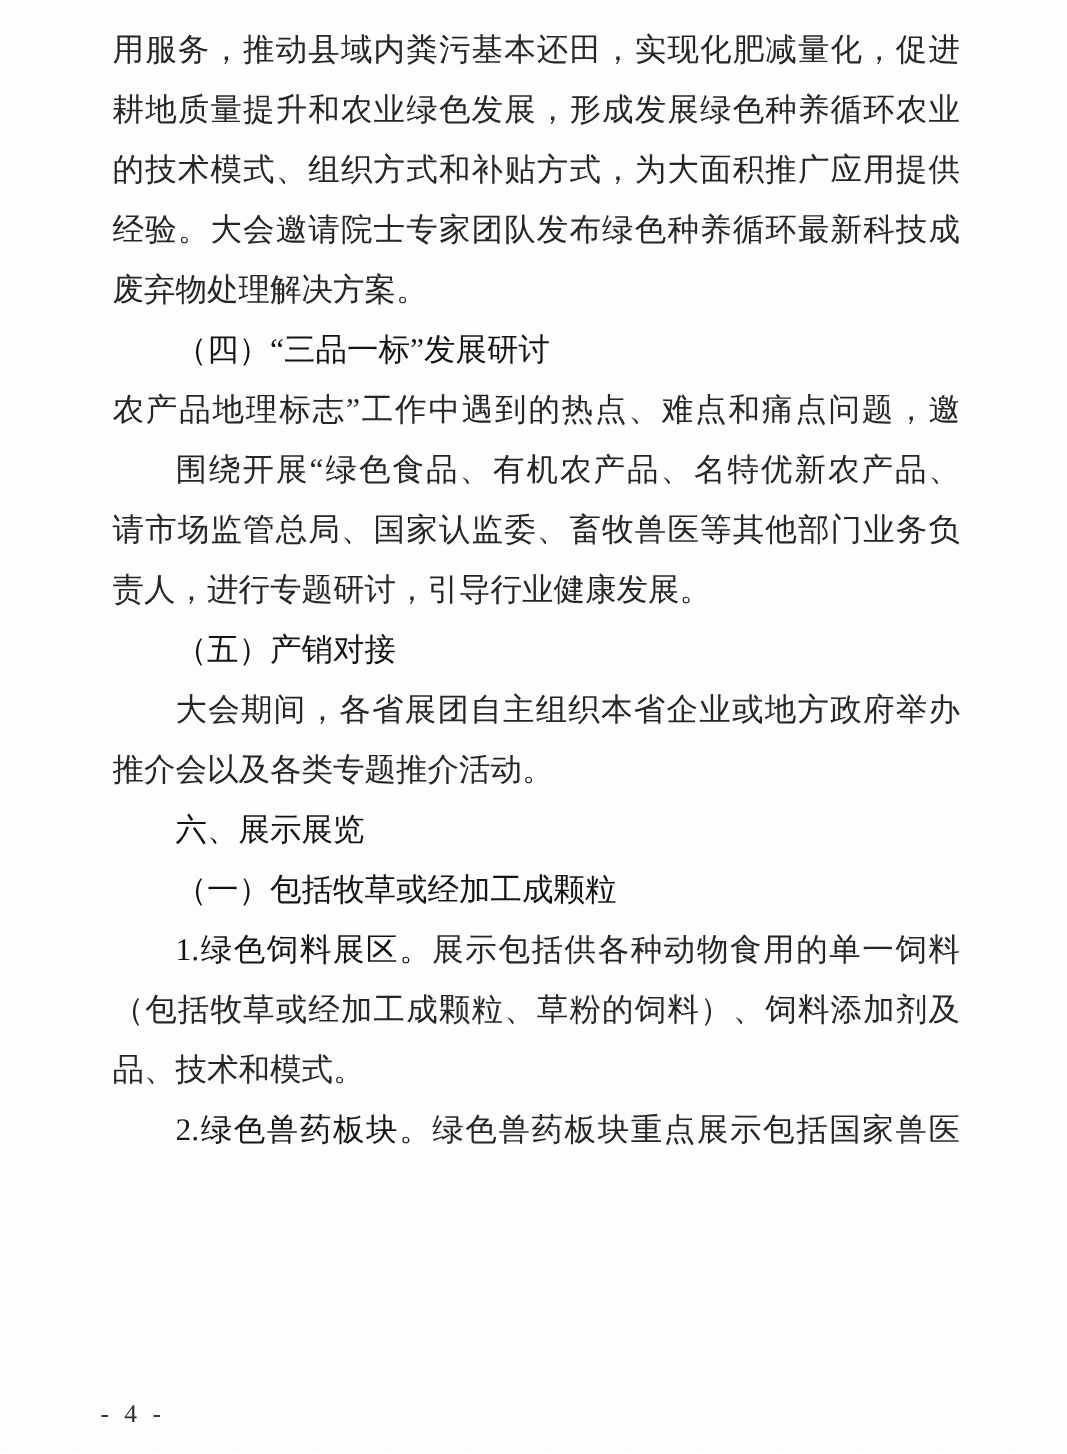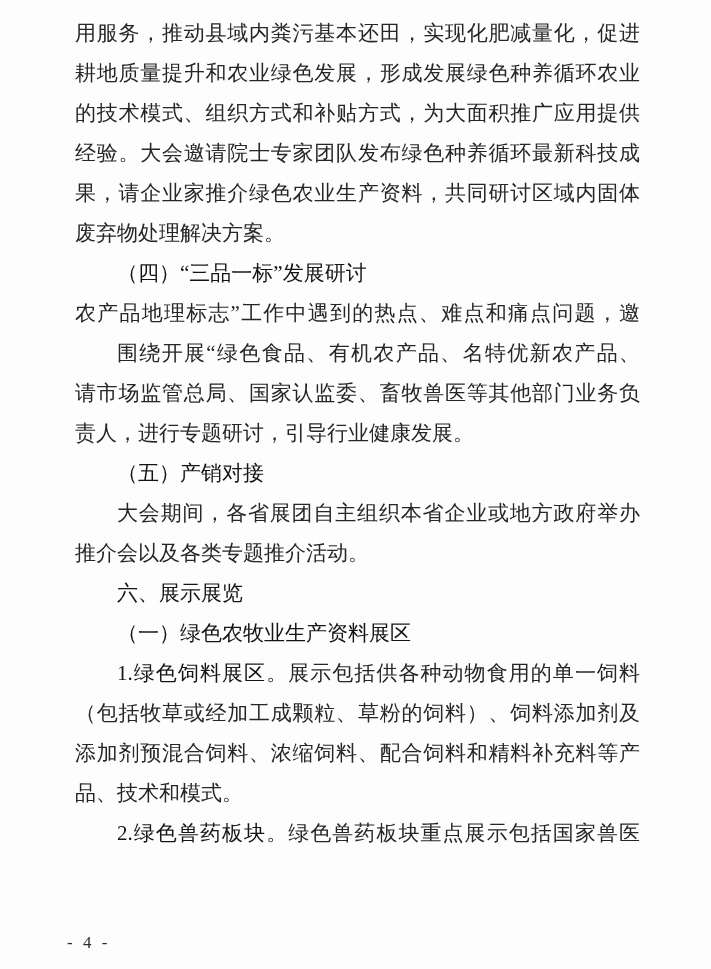--- a/index.html
+++ b/index.html
@@ -59,32 +59,30 @@
 </style>
 </head>
 <body>
 
 <div class="page">
   <div class="content">
     <div class="line fill">用服务，推动县域内粪污基本还田，实现化肥减量化，促进</div>
     <div class="line fill">耕地质量提升和农业绿色发展，形成发展绿色种养循环农业</div>
     <div class="line fill">的技术模式、组织方式和补贴方式，为大面积推广应用提供</div>
     <div class="line fill">经验。大会邀请院士专家团队发布绿色种养循环最新科技成</div>
-    <div class="line fill">果，请企业家推介绿色农业生产资料，共同研讨区域内固体</div>
     <div class="line">废弃物处理解决方案。</div>
     <div class="line heading">（四）“三品一标”发展研讨</div>
     <div class="line fill">农产品地理标志”工作中遇到的热点、难点和痛点问题，邀</div>
     <div class="line indent fill">围绕开展“绿色食品、有机农产品、名特优新农产品、</div>
     <div class="line fill">请市场监管总局、国家认监委、畜牧兽医等其他部门业务负</div>
     <div class="line">责人，进行专题研讨，引导行业健康发展。</div>
     <div class="line heading">（五）产销对接</div>
     <div class="line indent fill">大会期间，各省展团自主组织本省企业或地方政府举办</div>
     <div class="line">推介会以及各类专题推介活动。</div>
     <div class="line heading">六、展示展览</div>
-    <div class="line heading">（一）绿色农牧业生产资料展区</div>
+    <div class="line heading">（一）包括牧草或经加工成颗粒</div>
     <div class="line indent fill"><span class="b">1.绿色饲料展区。</span><span>展示包括供各种动物食用的单一饲料</span></div>
     <div class="line fill">（包括牧草或经加工成颗粒、草粉的饲料）、饲料添加剂及</div>
-    <div class="line fill">添加剂预混合饲料、浓缩饲料、配合饲料和精料补充料等产</div>
     <div class="line">品、技术和模式。</div>
     <div class="line indent fill"><span class="b">2.绿色兽药板块。</span><span>绿色兽药板块重点展示包括国家兽医</span></div>
   </div>
   <div class="footer">- 4 -</div>
 </div>
 
 </body></html>

